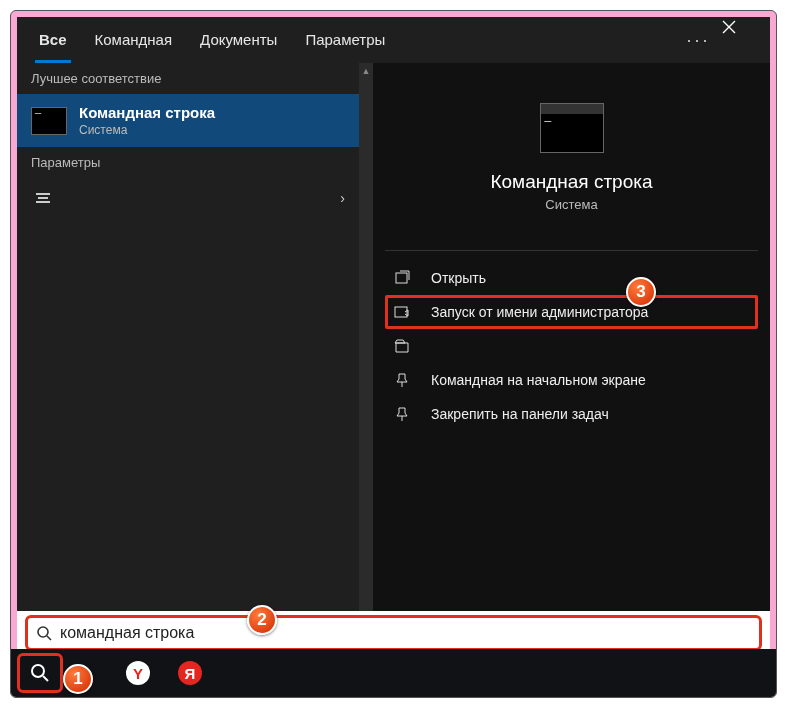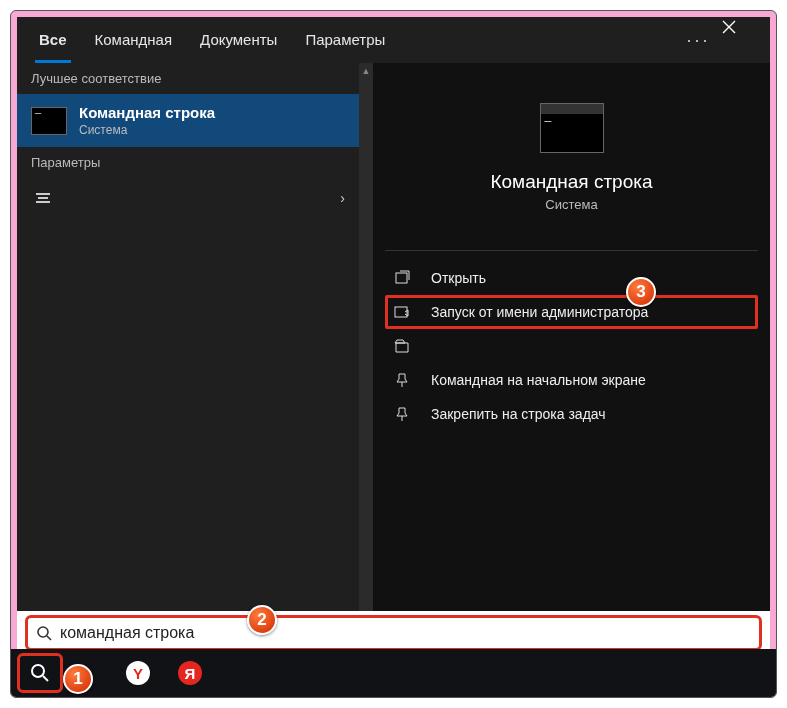--- a/index.html
+++ b/index.html
@@ -245,21 +245,21 @@
                 </svg>
               </span>
             <span>Командная на начальном экране</span>
           </div>
           <div class="action">
             <span class="aicon">
                 <svg width="16" height="16" viewBox="0 0 16 16">
                   <path d="M5 2 h6 v5 l2 3 h-10 l2 -3 z M8 10 v5" fill="none" stroke="#ddd"></path>
                 </svg>
               </span>
-            <span>Закрепить на строка задач</span>
+            <span>Закрепить на панели задач</span>
           </div>
         </div>
       </div>
     </div>
   </div>
 
   <div class="search-box">
     <div class="search-inner">
       <span class="search-icon-sm">
         <svg width="16" height="16" viewBox="0 0 16 16">

